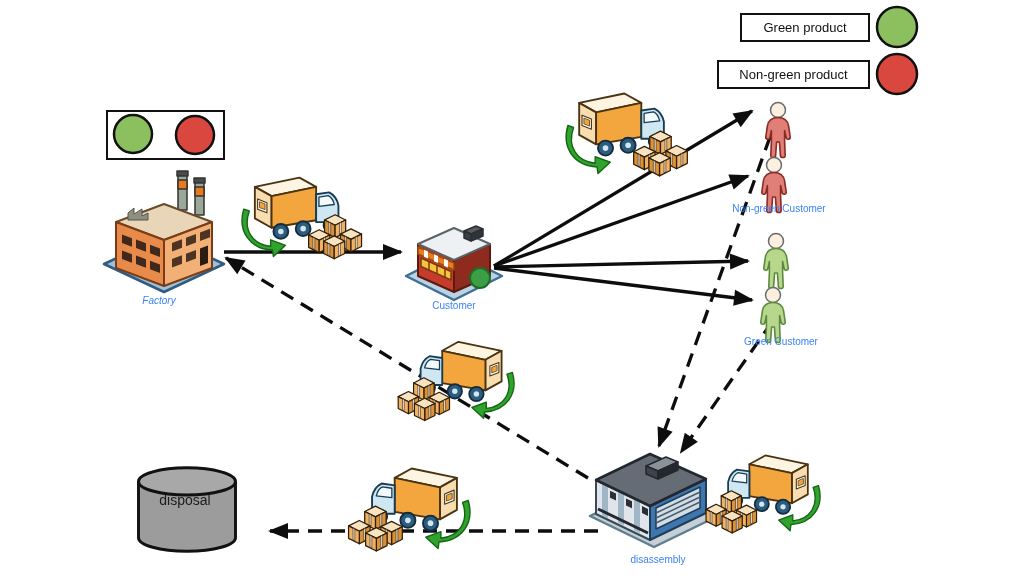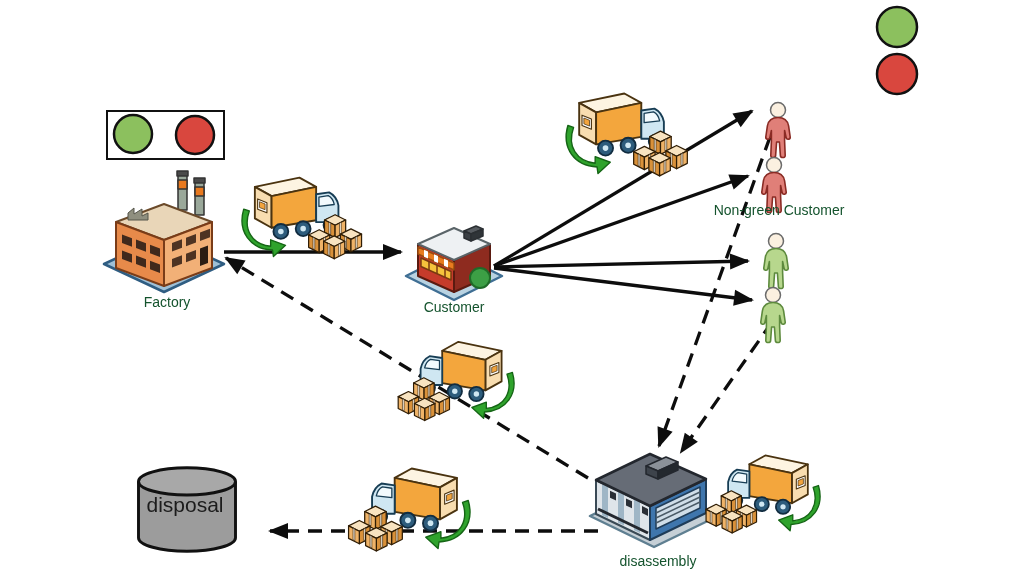--- a/index.html
+++ b/index.html
@@ -2,27 +2,27 @@
 <html><head>
 <meta charset="utf-8">
 <style>
   html,body{margin:0;padding:0;background:#fff;}
   .stage{position:relative;width:1024px;height:576px;background:#ffffff;overflow:hidden;
          font-family:"Liberation Sans",sans-serif;color:#141414;}
   svg.icon{position:absolute;overflow:visible;}
   #edge-layer{position:absolute;left:0;top:0;}
   .edge{stroke:#0d0d0d;stroke-width:3.3;fill:none;}
   .edge.dashed{stroke-dasharray:14 9;}
-  .lbl{position:absolute;font-size:14px;line-height:1.1;text-align:center;color:#14532d;}
+  .lbl{position:absolute;font-size:10px;line-height:1.1;text-align:center;color:#3b82f6;}
   .legend-box{position:absolute;border:2px solid #111;background:#fff;display:flex;
               align-items:center;justify-content:center;font-size:13px;color:#111;}
   .palette{position:absolute;border:2px solid #111;background:#fff;}
   .person-red{fill:#e07f78;stroke:#8a2b24;stroke-width:1.6;}
   .person-green{fill:#b7d78d;stroke:#5d8a3d;stroke-width:1.6;}
-  .disposal-lbl{font-size:21px;color:#1c1c1c;}
+  .disposal-lbl{font-size:14px;color:#1c1c1c;}
 </style>
 </head>
 <body>
 
 <div class="stage">
 
   <svg id="edge-layer" width="1024" height="576">
     <defs>
       <marker id="arrowhead" markerUnits="userSpaceOnUse" markerWidth="24" markerHeight="20" refX="20" refY="10" orient="auto">
         <path d="M2,2 L22,10 L2,18 Z" fill="#0d0d0d"></path>
@@ -163,37 +163,43 @@
         <polygon points="58,30 70,35 70,43 58,38" fill="#3d434b" stroke="#23272e" stroke-width="1.5"></polygon>
         <polygon points="70,35 90,26 90,34 70,43" fill="#23282e" stroke="#23272e" stroke-width="1.5"></polygon>
       </g>
       <g id="g-disposal">
         <path d="M10,20 L10,78 A50,14 0 0 0 110,78 L110,20" fill="#9c9c9c" stroke="#111" stroke-width="3"></path>
         <ellipse cx="60" cy="20" rx="50" ry="14" fill="#a8a8a8" stroke="#111" stroke-width="3"></ellipse>
       </g>
     </defs>
   </svg>
 
+  <div class="legend-box" style="left:740px;top:13px;width:126px;height:25px;">
+    <span>Green product</span>
+  </div>
   <svg class="icon" style="left:874px;top:4px;" width="46" height="46" viewBox="0 0 46 46">
     <circle cx="23" cy="23" r="20" stroke="#111" stroke-width="2.5" fill="#8cc05e"></circle>
   </svg>
+  <div class="legend-box" style="left:717px;top:60px;width:149px;height:25px;">
+    <span>Non-green product</span>
+  </div>
   <svg class="icon" style="left:874px;top:51px;" width="46" height="46" viewBox="0 0 46 46">
     <circle cx="23" cy="23" r="20" stroke="#111" stroke-width="2.5" fill="#d9473e"></circle>
   </svg>
 
   <div class="palette" style="left:106px;top:110px;width:115px;height:46px;"></div>
   <svg class="icon" style="left:106px;top:110px;" width="115" height="46" viewBox="0 0 115 46">
     <circle cx="27" cy="24" r="19" stroke="#111" stroke-width="2.5" fill="#8cc05e"></circle>
     <circle cx="89" cy="25" r="19" stroke="#111" stroke-width="2.5" fill="#d9473e"></circle>
   </svg>
 
   <svg class="icon" style="left:100px;top:168px;" width="130" height="125" viewBox="0 0 130 125">
     <use href="#g-factory"></use>
   </svg>
-  <div class="lbl" style="left:117px;top:295px;width:100px;">Factory</div>
+  <div class="lbl" style="left:109px;top:295px;width:100px;font-style:italic;">Factory</div>
 
   <svg class="icon" style="left:240px;top:170px;" width="130" height="95" viewBox="0 0 140 102">
     <use href="#g-truck-unit"></use>
   </svg>
 
   <svg class="icon" style="left:404px;top:212px;" width="100" height="95" viewBox="0 0 100 95">
     <use href="#g-warehouse"></use>
   </svg>
   <div class="lbl" style="left:402px;top:300px;width:104px;">Customer</div>
 
@@ -208,20 +214,21 @@
     <use href="#g-person" class="person-red"></use>
   </svg>
   <div class="lbl" style="left:679px;top:203px;width:200px;">Non-green Customer</div>
 
   <svg class="icon" style="left:756px;top:232px;" width="40" height="60" viewBox="0 0 36 60">
     <use href="#g-person" class="person-green"></use>
   </svg>
   <svg class="icon" style="left:753px;top:286px;" width="40" height="60" viewBox="0 0 36 60">
     <use href="#g-person" class="person-green"></use>
   </svg>
+  <div class="lbl" style="left:681px;top:336px;width:200px;">Green Customer</div>
 
   <svg class="icon" style="left:390px;top:332px;" width="126" height="97" viewBox="0 0 140 102">
     <use href="#g-truck-unit" transform="translate(140,0) scale(-1,1)"></use>
   </svg>
 
   <svg class="icon" style="left:588px;top:436px;" width="135" height="115" viewBox="0 0 135 115">
     <use href="#g-disassembly"></use>
   </svg>
   <div class="lbl" style="left:598px;top:554px;width:120px;">disassembly</div>
 

